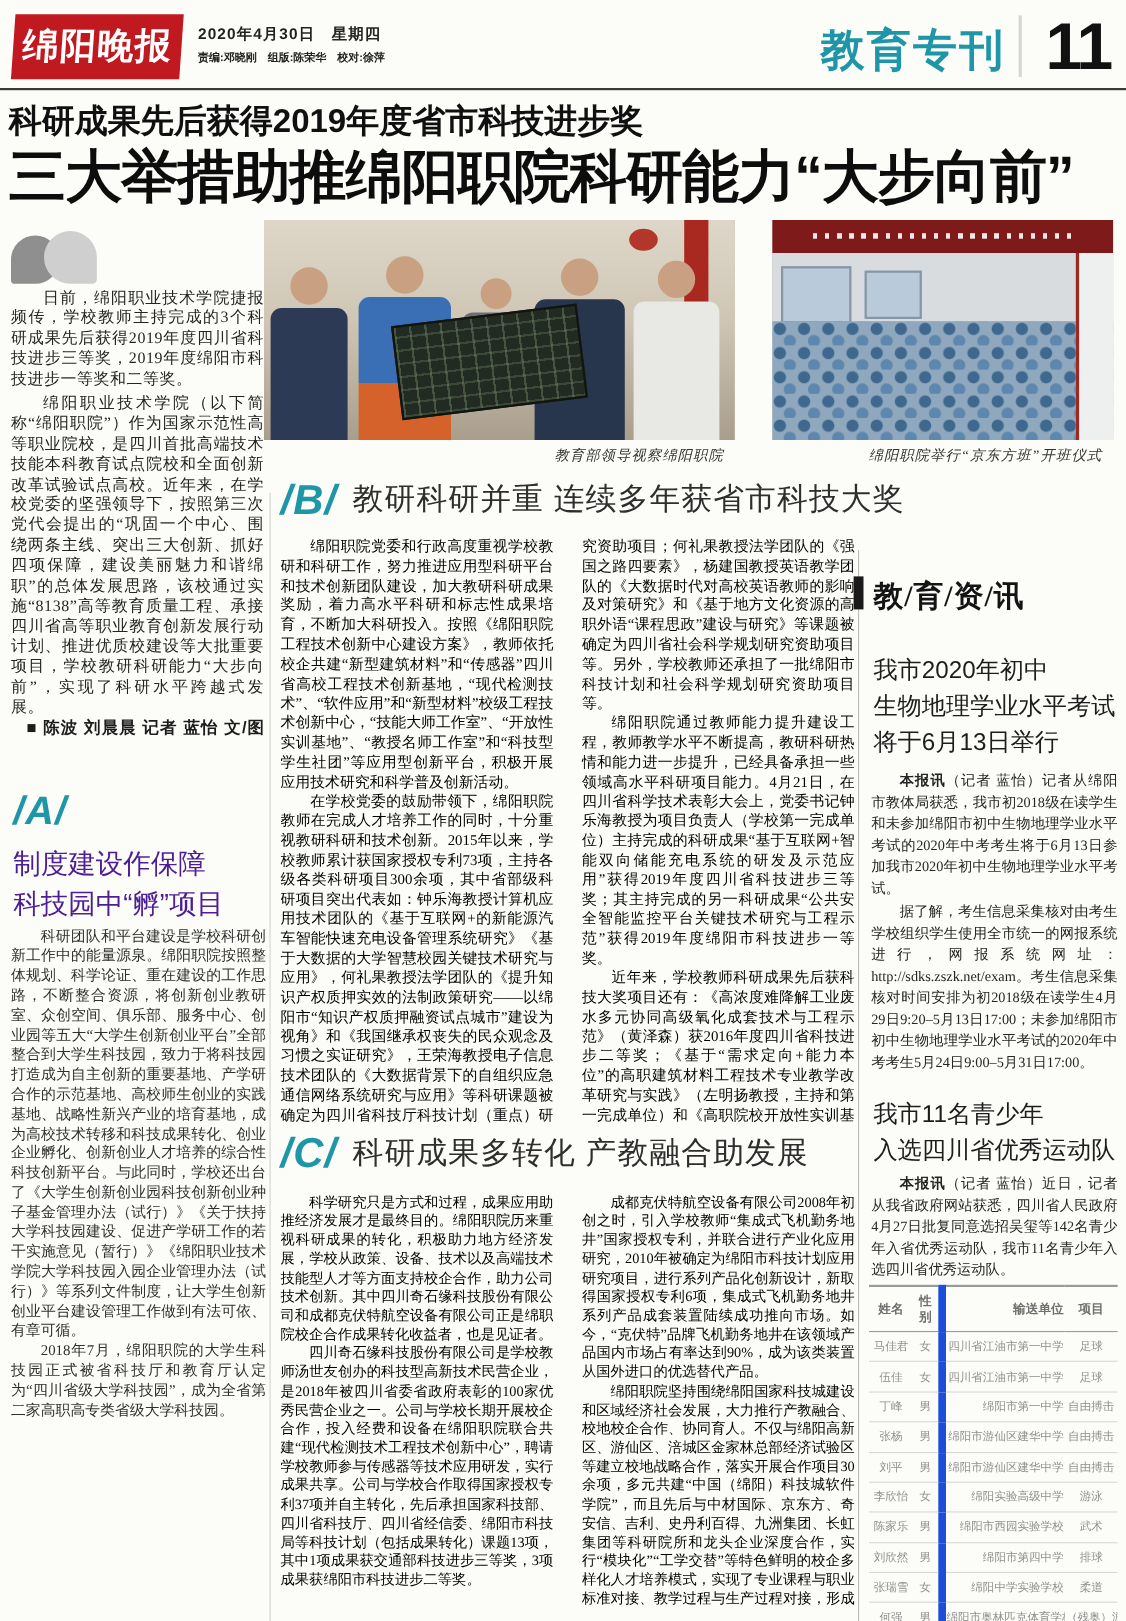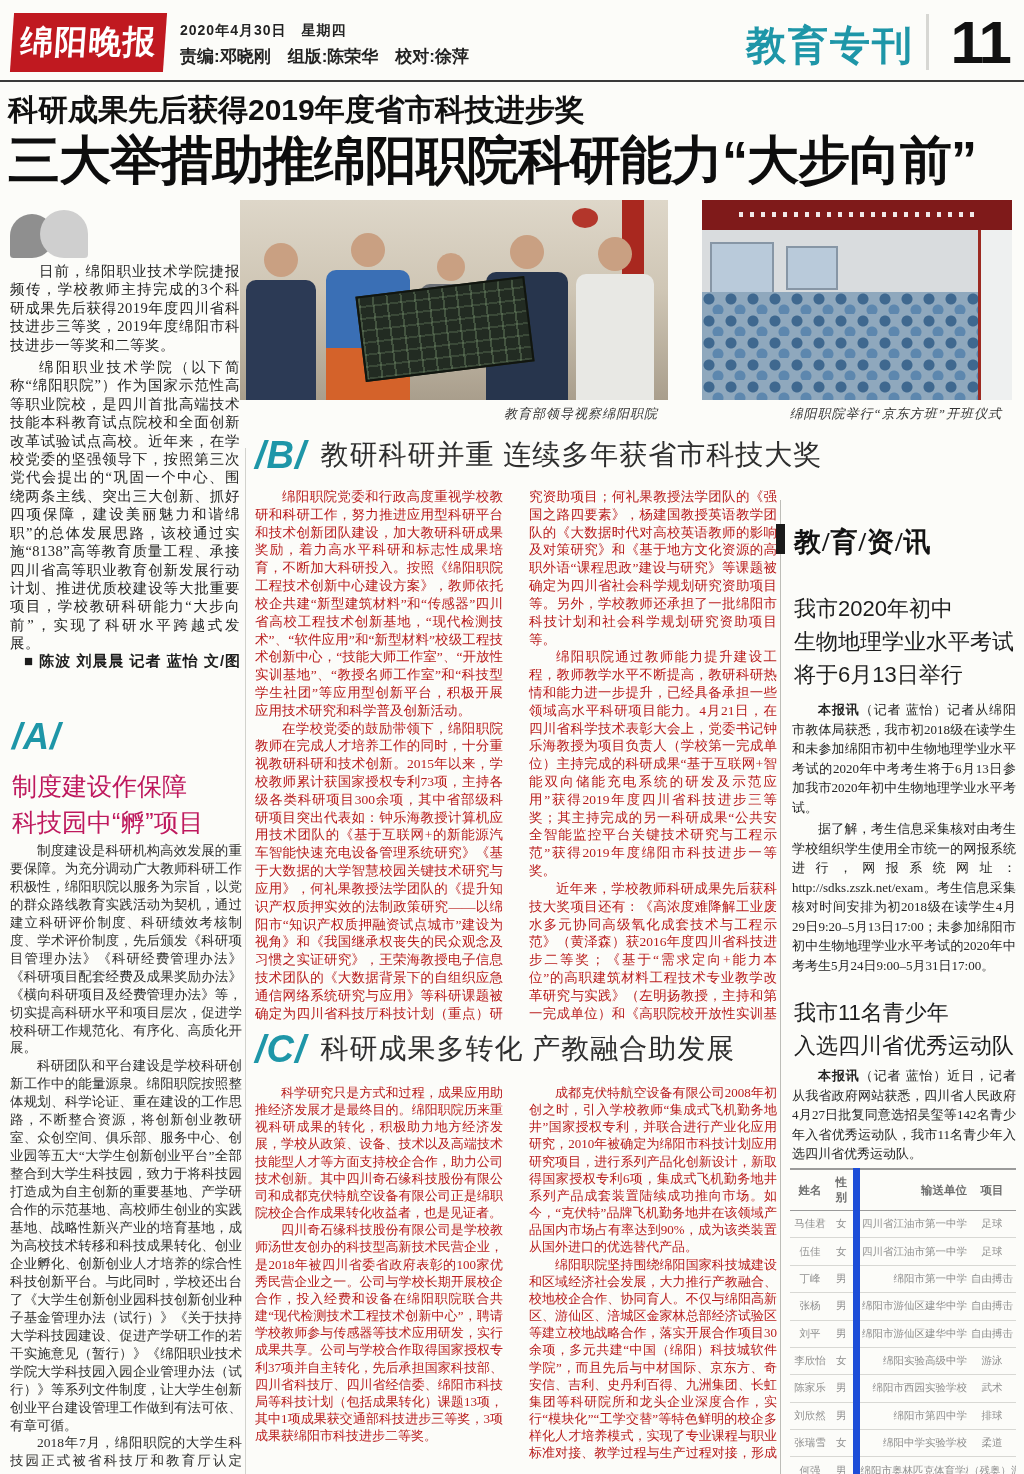--- a/index.html
+++ b/index.html
@@ -8,21 +8,21 @@
           background:#fcfcf9; overflow:hidden; color:#2f2f2f; }
 
   
   .masthead-logo { position:absolute; left:12px; top:13px; width:153px; height:59px;
     background:#c01920; color:#fff; display:flex; align-items:center; justify-content:center;
     font-family:"Liberation Serif", serif; font-weight:bold; font-size:33px;
     letter-spacing:1px; transform:skewX(-4deg); }
   .date-line { position:absolute; left:180px; top:22px; font-family:"Liberation Sans", sans-serif;
     font-size:14px; font-weight:bold; color:#222; letter-spacing:1px; }
   .staff-line { position:absolute; left:180px; top:45px; font-family:"Liberation Sans", sans-serif;
-    font-size:17px; font-weight:bold; color:#222; }
+    font-size:10px; font-weight:bold; color:#222; }
   .section-title { position:absolute; right:110px; top:18px; font-family:Liberation Mono, monospace;
     font-weight:bold; font-size:40px; color:#1e96a8; letter-spacing:2px; }
   .mast-divider { position:absolute; right:95px; top:14px; width:3px; height:56px; background:#d7d7d3; }
   .page-number { position:absolute; right:14px; top:8px; font-family:"Liberation Sans", sans-serif;
     font-weight:bold; font-size:60px; color:#111; letter-spacing:-2px; }
   .header-rule { position:absolute; left:0; top:80px; width:1024px; height:2px; background:#3a3a3a; }
 
   
   .kicker { position:absolute; left:8px; top:90px; font-family:"Liberation Sans", sans-serif;
     font-weight:bold; font-size:30px; color:#101010; }
@@ -74,34 +74,34 @@
   .intro { position:absolute; left:10px; top:262px; width:230px; font-size:14.5px;
     line-height:1.27; text-align:justify; color:#242424; }
   .intro p { text-indent:2em; margin-bottom:4px; letter-spacing:.5px; }
   .byline { position:absolute; left:24px; top:652px; font-family:"Liberation Sans", sans-serif;
     font-size:15px; font-weight:bold; color:#1c1c1c; letter-spacing:1px; }
 
   .marker { font-family:"Liberation Sans", sans-serif; font-style:italic; font-weight:bold;
     color:#1e96a8; letter-spacing:1px; }
   .sec-a-marker { position:absolute; left:12px; top:716px; font-size:36px; }
   .sec-a-title { position:absolute; left:12px; top:768px; font-family:"Liberation Sans", sans-serif;
-    font-size:25px; font-weight:500; color:#be185d; line-height:1.45; white-space:pre-line; }
+    font-size:25px; font-weight:500; color:#4c1d95; line-height:1.45; white-space:pre-line; }
   .sec-a-body { position:absolute; left:10px; top:842px; width:232px; height:628px; overflow:hidden;
     font-size:13.5px; line-height:1.33; text-align:justify; }
   .sec-a-body p, .flow p { text-indent:2em; }
 
   
   .sec-head { position:absolute; left:255px; width:522px; white-space:nowrap; }
   .sec-head .marker { font-size:38px; vertical-align:-4px; }
   .sec-head .sec-title { font-family:"Liberation Sans", sans-serif; font-size:28px; font-weight:500;
     color:#2e2e2e; margin-left:14px; letter-spacing:1px; }
   .sec-b-head { top:434px; }
   .sec-c-head { top:1028px; }
   .flow { position:absolute; left:255px; width:522px; overflow:hidden;
-    column-count:2; column-gap:26px; font-size:13.5px; line-height:1.32; text-align:justify; color:#b91c1c; }
+    column-count:2; column-gap:26px; font-size:13.5px; line-height:1.32; text-align:justify; color:#000000; }
   .sec-b-body { top:488px; height:536px; }
   .sec-c-body { top:1084px; height:390px; font-size:13px; }
 
   
   .sidebar-header { position:absolute; left:794px; top:524px; font-size:27px; font-weight:bold;
     color:#141414; letter-spacing:1px; }
   .side-title { position:absolute; left:794px; font-family:"Liberation Sans", sans-serif;
     font-size:22px; font-weight:500; color:#1d1d1d; line-height:1.5; white-space:pre-line; }
   .side-a1-title { top:592px; }
   .side-a2-title { top:996px; }
@@ -195,21 +195,20 @@
   <div class="intro">
     <p>日前，绵阳职业技术学院捷报频传，学校教师主持完成的3个科研成果先后获得2019年度四川省科技进步三等奖，2019年度绵阳市科技进步一等奖和二等奖。</p>
     <p>绵阳职业技术学院（以下简称“绵阳职院”）作为国家示范性高等职业院校，是四川首批高端技术技能本科教育试点院校和全面创新改革试验试点高校。近年来，在学校党委的坚强领导下，按照第三次党代会提出的“巩固一个中心、围绕两条主线、突出三大创新、抓好四项保障，建设美丽魅力和谐绵职”的总体发展思路，该校通过实施“8138”高等教育质量工程、承接四川省高等职业教育创新发展行动计划、推进优质校建设等大批重要项目，学校教研科研能力“大步向前”，实现了科研水平跨越式发展。</p>
   </div>
   <div class="byline">■ 陈波 刘晨晨 记者 蓝怡 文/图</div>
 
   <div class="marker sec-a-marker">/A/</div>
   <div class="sec-a-title">制度建设作保障
 科技园中“孵”项目</div>
   <div class="sec-a-body">
-      <p>制度建设是科研机构高效发展的重要保障。为充分调动广大教师科研工作积极性，绵阳职院以服务为宗旨，以党的群众路线教育实践活动为契机，通过建立科研评价制度、科研绩效考核制度、学术评价制度，先后颁发《科研项目管理办法》《科研经费管理办法》《科研项目配套经费及成果奖励办法》《横向科研项目及经费管理办法》等，切实提高科研水平和项目层次，促进学校科研工作规范化、有序化、高质化开展。</p>
       <p>科研团队和平台建设是学校科研创新工作中的能量源泉。绵阳职院按照整体规划、科学论证、重在建设的工作思路，不断整合资源，将创新创业教研室、众创空间、俱乐部、服务中心、创业园等五大“大学生创新创业平台”全部整合到大学生科技园，致力于将科技园打造成为自主创新的重要基地、产学研合作的示范基地、高校师生创业的实践基地、战略性新兴产业的培育基地，成为高校技术转移和科技成果转化、创业企业孵化、创新创业人才培养的综合性科技创新平台。与此同时，学校还出台了《大学生创新创业园科技创新创业种子基金管理办法（试行）》《关于扶持大学科技园建设、促进产学研工作的若干实施意见（暂行）》《绵阳职业技术学院大学科技园入园企业管理办法（试行）》等系列文件制度，让大学生创新创业平台建设管理工作做到有法可依、有章可循。</p>
       <p>2018年7月，绵阳职院的大学生科技园正式被省科技厅和教育厅认定为“四川省级大学科技园”，成为全省第二家高职高专类省级大学科技园。</p>
     </div>
 
   <div class="sec-head sec-b-head">
     <span class="marker">/B/</span><span class="sec-title">教研科研并重  连续多年获省市科技大奖</span>
   </div>
   <div class="flow sec-b-body">
       <p>绵阳职院党委和行政高度重视学校教研和科研工作，努力推进应用型科研平台和技术创新团队建设，加大教研科研成果奖励，着力高水平科研和标志性成果培育，不断加大科研投入。按照《绵阳职院工程技术创新中心建设方案》，教师依托校企共建“新型建筑材料”和“传感器”四川省高校工程技术创新基地，“现代检测技术”、“软件应用”和“新型材料”校级工程技术创新中心，“技能大师工作室”、“开放性实训基地”、“教授名师工作室”和“科技型学生社团”等应用型创新平台，积极开展应用技术研究和科学普及创新活动。</p>
       <p>在学校党委的鼓励带领下，绵阳职院教师在完成人才培养工作的同时，十分重视教研科研和技术创新。2015年以来，学校教师累计获国家授权专利73项，主持各级各类科研项目300余项，其中省部级科研项目突出代表如：钟乐海教授计算机应用技术团队的《基于互联网+的新能源汽车智能快速充电设备管理系统研究》《基于大数据的大学智慧校园关键技术研究与应用》，何礼果教授法学团队的《提升知识产权质押实效的法制政策研究——以绵阳市“知识产权质押融资试点城市”建设为视角》和《我国继承权丧失的民众观念及习惯之实证研究》，王荣海教授电子信息技术团队的《大数据背景下的自组织应急通信网络系统研究与应用》等科研课题被确定为四川省科技厅科技计划（重点）研究资助项目；何礼果教授法学团队的《强国之路四要素》，杨建国教授英语教学团队的《大数据时代对高校英语教师的影响及对策研究》和《基于地方文化资源的高职外语“课程思政”建设与研究》等课题被确定为四川省社会科学规划研究资助项目等。另外，学校教师还承担了一批绵阳市科技计划和社会科学规划研究资助项目等。</p>

